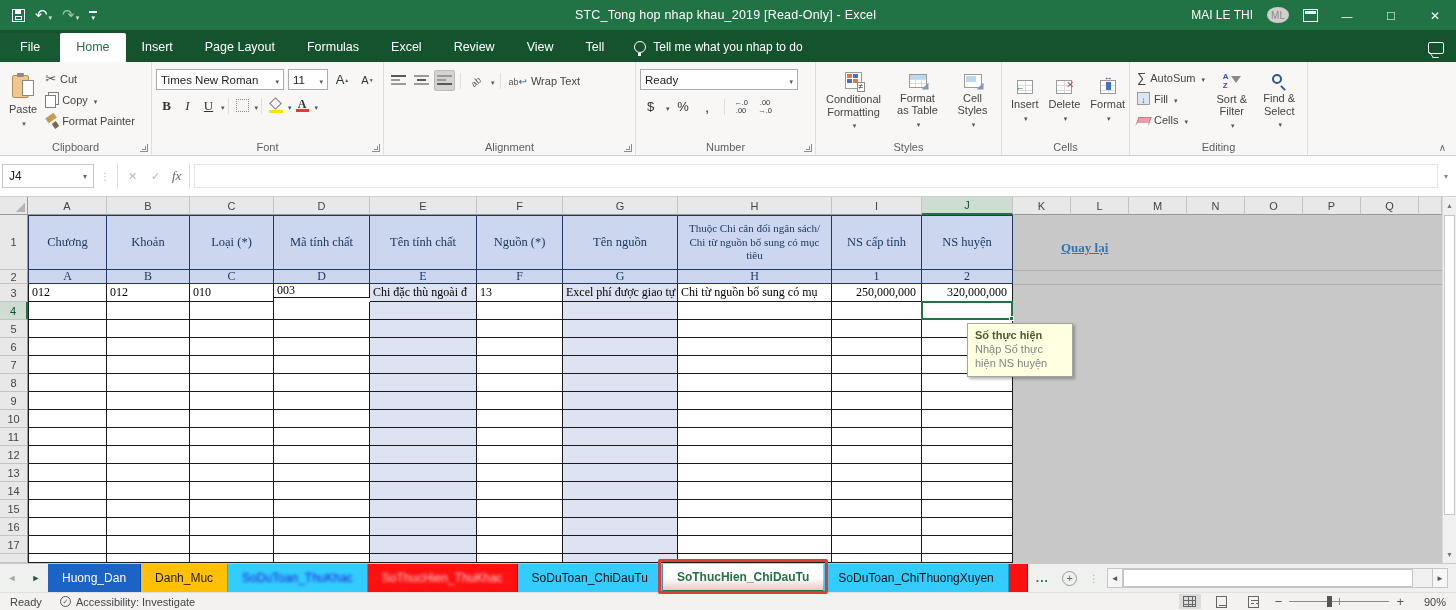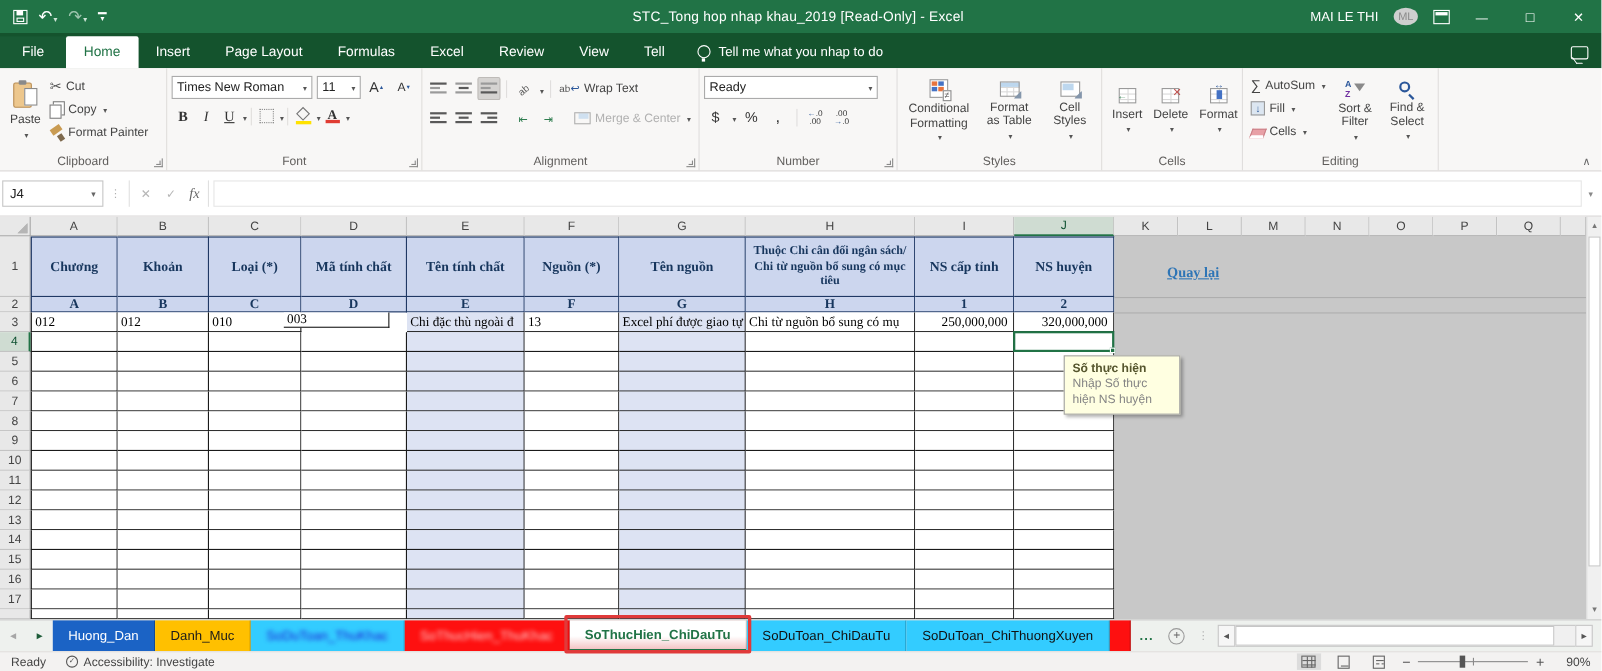--- a/index.html
+++ b/index.html
@@ -139,21 +139,21 @@
 
 #sheet{position:absolute;left:0;top:197px;width:1442px;height:366px;background:#fff;overflow:hidden}
 .gch{position:absolute;background:#e8e8e8;border-right:1px solid #c3c3c3;border-bottom:1px solid #9a9a9a;font-size:11px;color:#444;display:flex;align-items:center;justify-content:center}
 .gch.hl{background:#cfdcd2;border-bottom:2px solid #217346;color:#0f5132}
 .grh{position:absolute;background:#e8e8e8;border-right:1px solid #9a9a9a;border-bottom:1px solid #c3c3c3;font-size:11px;color:#444;display:flex;align-items:center;justify-content:center}
 .grh.hl{background:#cfdcd2;border-right:2px solid #217346;color:#0f5132}
 .gcorner{position:absolute;background:#e8e8e8;border-right:1px solid #9a9a9a;border-bottom:1px solid #9a9a9a}
 .gcorner i{position:absolute;right:2px;bottom:2px;width:0;height:0;border-left:9px solid transparent;border-bottom:9px solid #b5b5b5}
 .gc{position:absolute;font-family:"Liberation Serif",serif;font-size:12px;color:#000;border-right:1px solid #1a1a1a;border-bottom:1px solid #1a1a1a;background:#fff;overflow:hidden;white-space:nowrap;display:flex;align-items:center;padding:0 3px}
 .gc.bl{border-left:1px solid #1a1a1a}
-.gc.hd{background:#ccd6ee;border-color:#1f3864;color:#17365d;font-weight:bold;justify-content:center;text-align:center}
+.gc.hd{background:#ccd6ee;border-color:#1f3864;color:#17365d;font-weight:normal;justify-content:center;text-align:center}
 .gc.h1{white-space:normal;font-size:12.5px;line-height:1.2;padding:1px 3px}
 .gc.h1s{font-size:11px;line-height:1.25}
 .gc.ht{border-top:1px solid #1f3864}
 .gc.shade{background:#dde3f3}
 .gc.num{justify-content:flex-end;padding-right:5px}
 .grayzone{position:absolute;background:#c8c8c8}
 .grayline{position:absolute;left:0;right:0;height:1px;background:#aeaeae}
 .backlink{position:absolute;font-family:"Liberation Serif",serif;font-size:13px;font-weight:bold;color:#2e75b6;text-decoration:underline;cursor:pointer}
 .selbox{position:absolute;border:2px solid #217346;background:transparent}
 .selbox i{position:absolute;right:-3px;bottom:-3px;width:5px;height:5px;background:#217346;border:1px solid #fff}
@@ -346,44 +346,20 @@
           </span>
         <span class="sep-v" style="height:16px"></span>
         <span class="sbtn">
             <span class="g-orient"></span>
           </span>
           <span class="chev"></span>
         <span class="sep-v" style="height:16px"></span>
         <span class="srow">
             <span class="g-wrap"></span>
             <span>Wrap Text</span>
-          </span>
-      </div>
-      <div style="display:flex;align-items:center;gap:2px">
-        <span class="sbtn">
-            <span class="bars al-l"></span>
-          </span>
-        <span class="sbtn">
-            <span class="bars al-c"></span>
-          </span>
-        <span class="sbtn">
-            <span class="bars al-r"></span>
-          </span>
-        <span class="sep-v" style="height:16px"></span>
-        <span class="sbtn">
-            <span class="g-ind-l"></span>
-          </span>
-        <span class="sbtn">
-            <span class="g-ind-r"></span>
-          </span>
-        <span class="sep-v" style="height:16px"></span>
-        <span class="srow gray">
-            <span class="ic-merge"></span>
-            <span>Merge &amp; Center</span>
-            <span class="chev"></span>
           </span>
       </div>
     </div>
     <div class="glabel">Alignment</div>
     <span class="dlg">
         <i></i>
       </span>
   </div>
 
   <div class="rgroup" style="width:180px">
@@ -573,21 +549,21 @@
     <div class="gc hd" style="left: 274px; top: 73px; width: 96px; height: 14px;">D</div>
     <div class="gc hd" style="left: 370px; top: 73px; width: 107px; height: 14px;">E</div>
     <div class="gc hd" style="left: 477px; top: 73px; width: 86px; height: 14px;">F</div>
     <div class="gc hd" style="left: 563px; top: 73px; width: 115px; height: 14px;">G</div>
     <div class="gc hd" style="left: 678px; top: 73px; width: 154px; height: 14px;">H</div>
     <div class="gc hd" style="left: 832px; top: 73px; width: 90px; height: 14px;">1</div>
     <div class="gc hd" style="left: 922px; top: 73px; width: 91px; height: 14px;">2</div>
     <div class="gc bl" style="left: 28px; top: 87px; width: 79px; height: 18px;">012</div>
     <div class="gc" style="left: 107px; top: 87px; width: 83px; height: 18px;">012</div>
     <div class="gc" style="left: 190px; top: 87px; width: 84px; height: 18px;">010</div>
-    <div class="gc" style="left: 258px; top: 87px; width: 96px; height: 14px;">003</div>
+    <div class="gc" style="left: 274px; top: 87px; width: 96px; height: 14px;">003</div>
     <div class="gc shade" style="left: 370px; top: 87px; width: 107px; height: 18px;">Chi đặc thù ngoài đ</div>
     <div class="gc" style="left: 477px; top: 87px; width: 86px; height: 18px;">13</div>
     <div class="gc shade" style="left: 563px; top: 87px; width: 115px; height: 18px;">Excel phí được giao tự</div>
     <div class="gc" style="left: 678px; top: 87px; width: 154px; height: 18px;">Chi từ nguồn bổ sung có mụ</div>
     <div class="gc num" style="left: 832px; top: 87px; width: 90px; height: 18px;">250,000,000</div>
     <div class="gc num" style="left: 922px; top: 87px; width: 91px; height: 18px;">320,000,000</div>
     <div class="gc bl" style="left: 28px; top: 105px; width: 79px; height: 18px;"></div>
     <div class="gc" style="left: 107px; top: 105px; width: 83px; height: 18px;"></div>
     <div class="gc" style="left: 190px; top: 105px; width: 84px; height: 18px;"></div>
     <div class="gc" style="left: 274px; top: 105px; width: 96px; height: 18px;"></div>
@@ -767,26 +743,26 @@
       </div>
       <div class="stab" style="background: rgb(255, 192, 0);">
         <span style="color: rgb(26, 26, 26);">Danh_Muc</span>
       </div>
       <div class="stab" style="background: rgb(51, 204, 255);">
         <span style="color: rgb(31, 31, 212); filter: blur(1.7px);">SoDuToan_ThuKhac</span>
       </div>
       <div class="stab" style="background: rgb(254, 16, 16);">
         <span style="color: rgb(255, 201, 201); filter: blur(1.7px);">SoThucHien_ThuKhac</span>
       </div>
+      <div class="stab" style="background: rgb(51, 204, 255);">
+        <span style="color: rgb(17, 17, 17);">SoDuToan_ChiDauTu</span>
+      </div>
       <div class="stab active">
         <span style="color: rgb(33, 115, 70);">SoThucHien_ChiDauTu</span>
         <span class="annot"></span>
-      </div>
-      <div class="stab" style="background: rgb(51, 204, 255);">
-        <span style="color: rgb(17, 17, 17);">SoDuToan_ChiDauTu</span>
       </div>
       <div class="stab" style="background: rgb(51, 204, 255);">
         <span style="color: rgb(17, 17, 17);">SoDuToan_ChiThuongXuyen</span>
       </div>
       <div class="stab mini" style="background: rgb(254, 16, 16);">
         <span style="color: rgb(255, 255, 255);"></span>
       </div>
     </span>
   <span class="ellip">...</span>
   <span class="newsheet">

